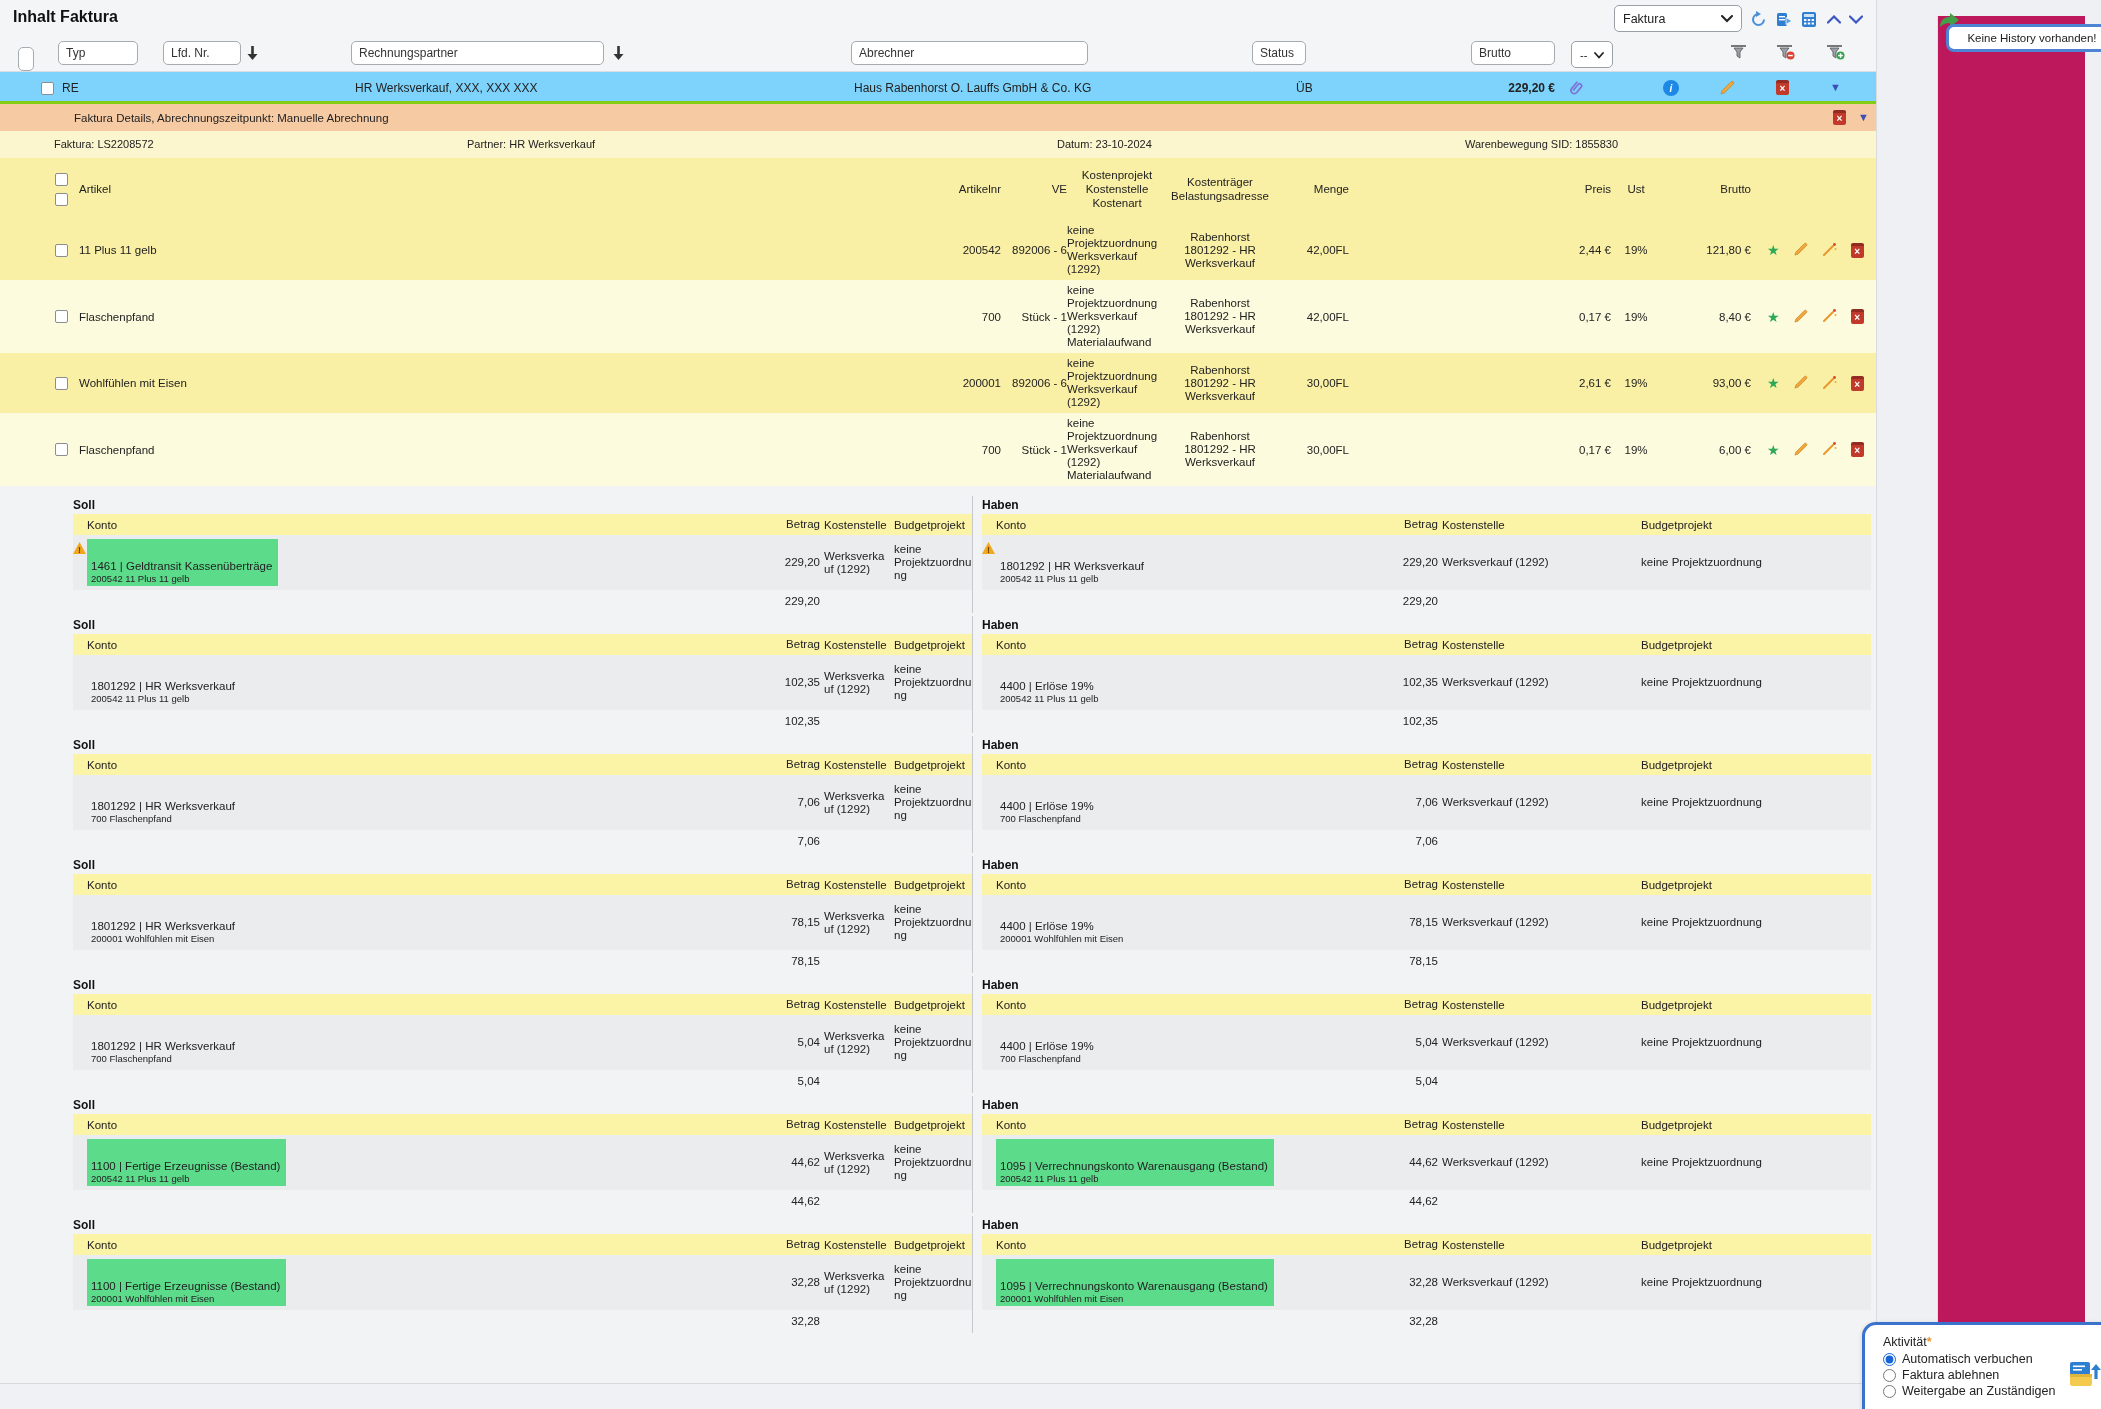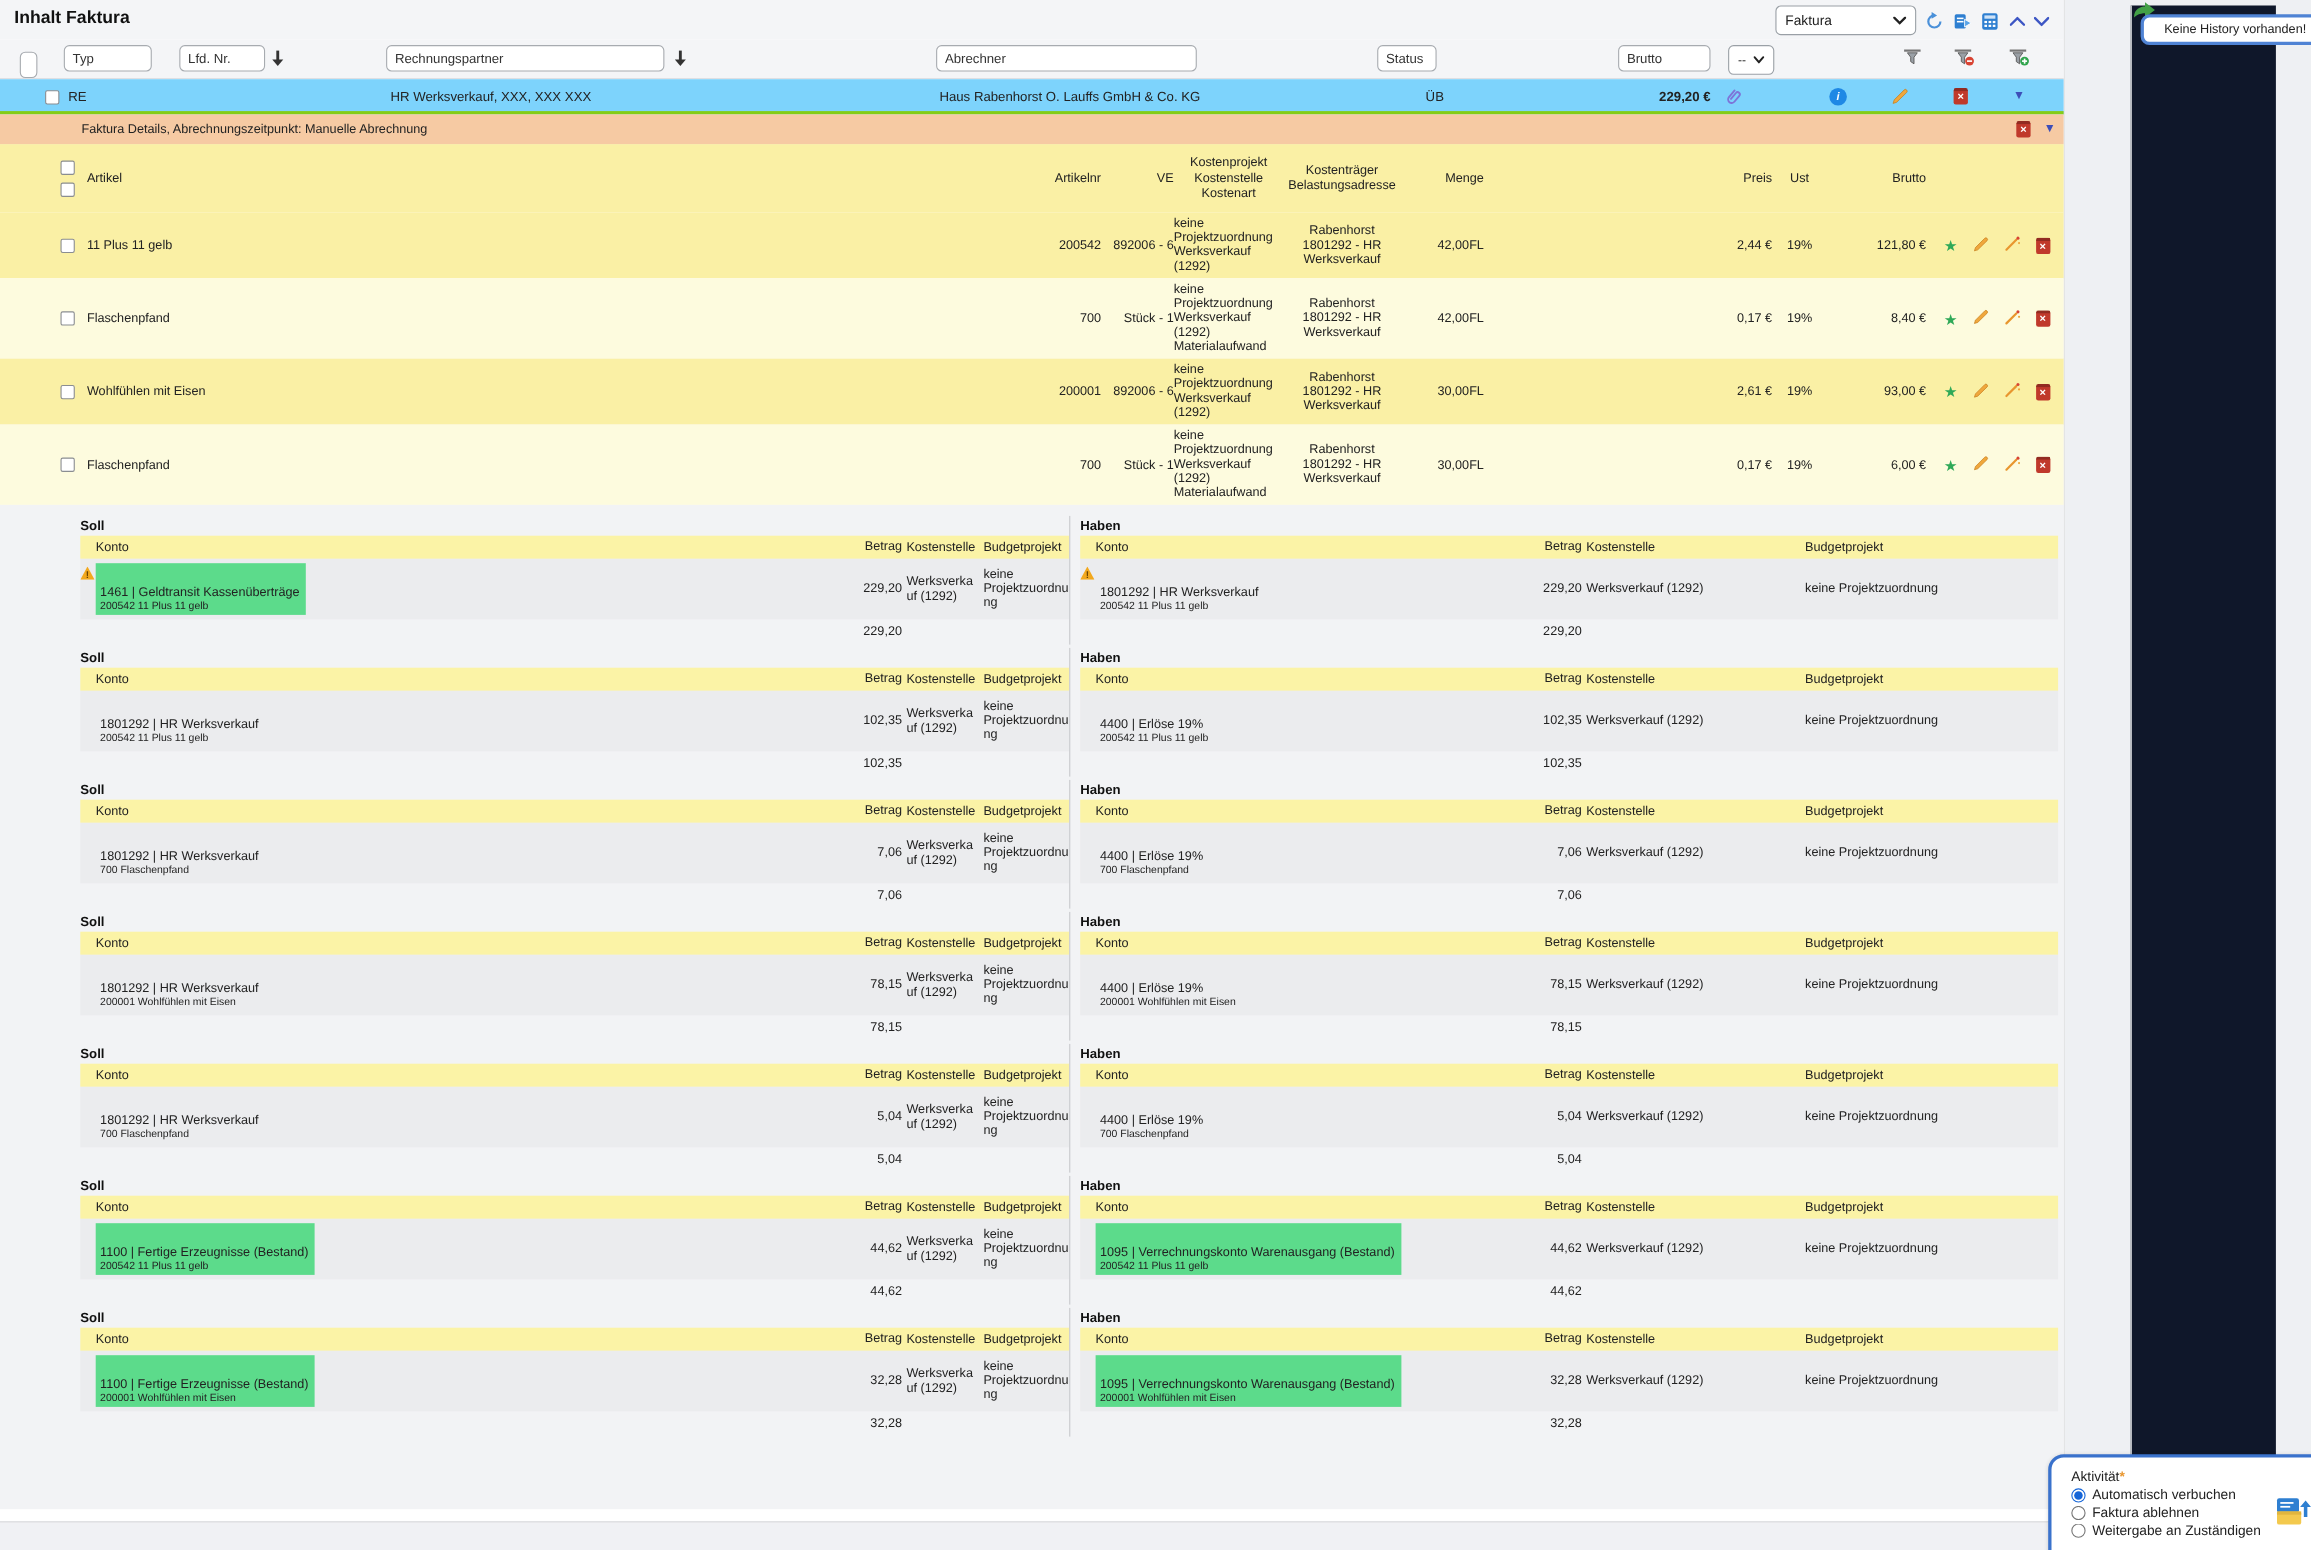--- a/index.html
+++ b/index.html
@@ -81,21 +81,21 @@
   .bk-sum { padding:5px 0 6px 0; font-size:11.5px; }
   .bk-sum .sum-val { text-align:right; }
 
   
   .totals { position:relative; height:58px; }
   .totals-line { position:absolute; left:1327px; top:8px; font-weight:bold; font-size:13px; color:#1b2430; white-space:nowrap; }
   .totals-line .t-gesamt { margin-right:44px; }
   .anzahl-line { position:absolute; left:1640px; top:34px; width:122px; text-align:right; font-weight:bold; font-size:12px; }
 
   
-  .right-panel { position:absolute; left:1937px; top:5px; width:132px; height:1383px; background:#0f172a; border-left:1px solid #e0e1e4; }
+  .right-panel { position:absolute; left:1937px; top:16px; width:148px; height:1383px; background:#be185d; border-left:1px solid #e0e1e4; }
   .history-btn { position:absolute; left:8px; top:8px; width:172px; height:28px; background:#fff; border:3px solid #4f83d4; border-radius:8px; font-size:11.5px; color:#222; display:flex; align-items:center; justify-content:center; cursor:pointer; font-family:"Liberation Sans", sans-serif; white-space:nowrap; }
   .green-arrow { position:absolute; left:0px; top:-5px; }
 
   
   .footer-strip { position:absolute; left:0; top:1383px; width:2101px; height:26px; background:#f0f1f4; border-top:1px solid #d9dadc; }
 
   
   .activity-panel { position:absolute; left:1862px; top:1322px; width:258px; height:116px; background:#fff; border:3px solid #3a72cc; border-radius:14px; padding:10px 14px 8px 18px; z-index:5; box-shadow:0 1px 4px rgba(0,0,0,.15); }
   .act-label { font-size:12.5px; color:#222; margin-bottom:2px; }
   .act-label .req { color:#e8962e; font-weight:bold; }
@@ -212,20 +212,26 @@
     <span class="icon-abs trash" style="left:1776px;top:8px">×</span>
     <span class="icon-abs tri-down" style="left:1830px;top:10px">▼</span>
   </div>
 
   <div class="orange-bar">
     <span class="bar-title">Faktura Details, Abrechnungszeitpunkt: Manuelle Abrechnung</span>
     <span class="icon-abs trash" style="left:1833px;top:6px">×</span>
     <span class="icon-abs tri-down" style="left:1858px;top:8px">▼</span>
   </div>
 
+  <div class="info-row">
+    <span style="left:54px">Faktura: LS2208572</span>
+    <span style="left:467px">Partner: HR Werksverkauf</span>
+    <span style="left:1057px">Datum: 23-10-2024</span>
+    <span style="left:1465px">Warenbewegung SID: 1855830</span>
+  </div>
 
   <div class="items-grid items-header">
     <div class="hdr-check-col">
       <input type="checkbox" class="chk" style="">
       <input type="checkbox" class="chk" style="">
     </div>
     <div>Artikel</div>
     <div class="c-right">Artikelnr</div>
     <div class="c-right">VE</div>
     <div class="stack">

